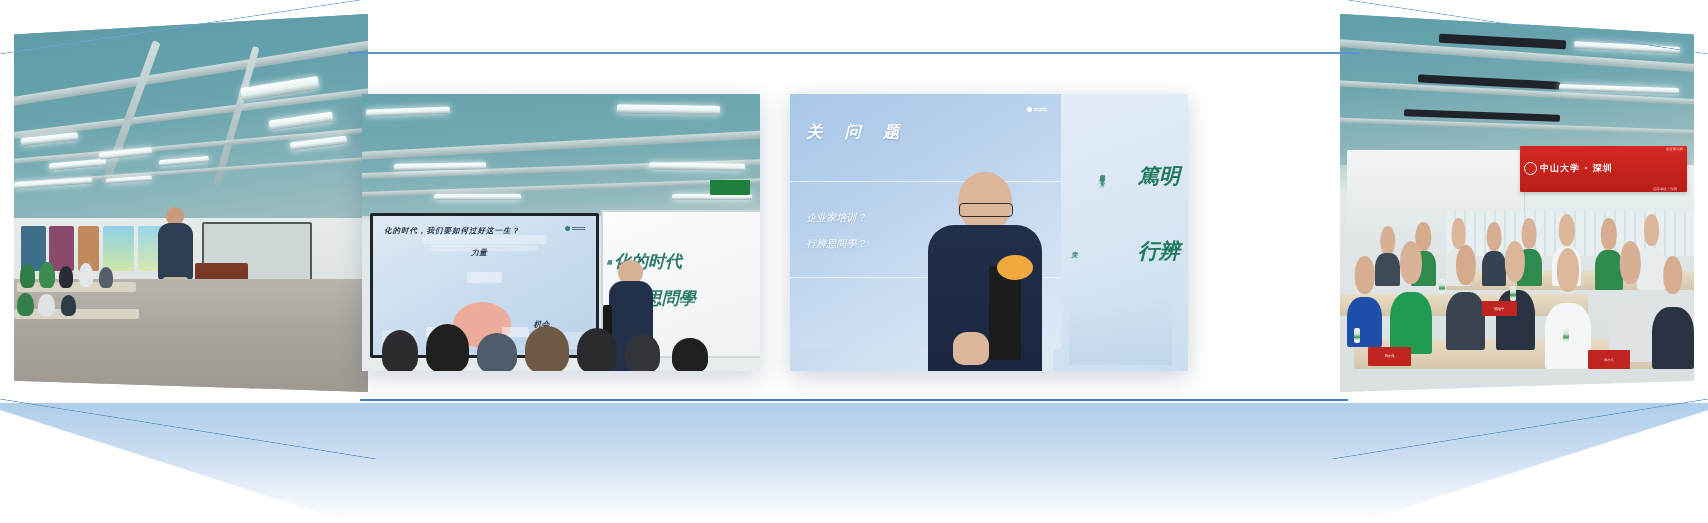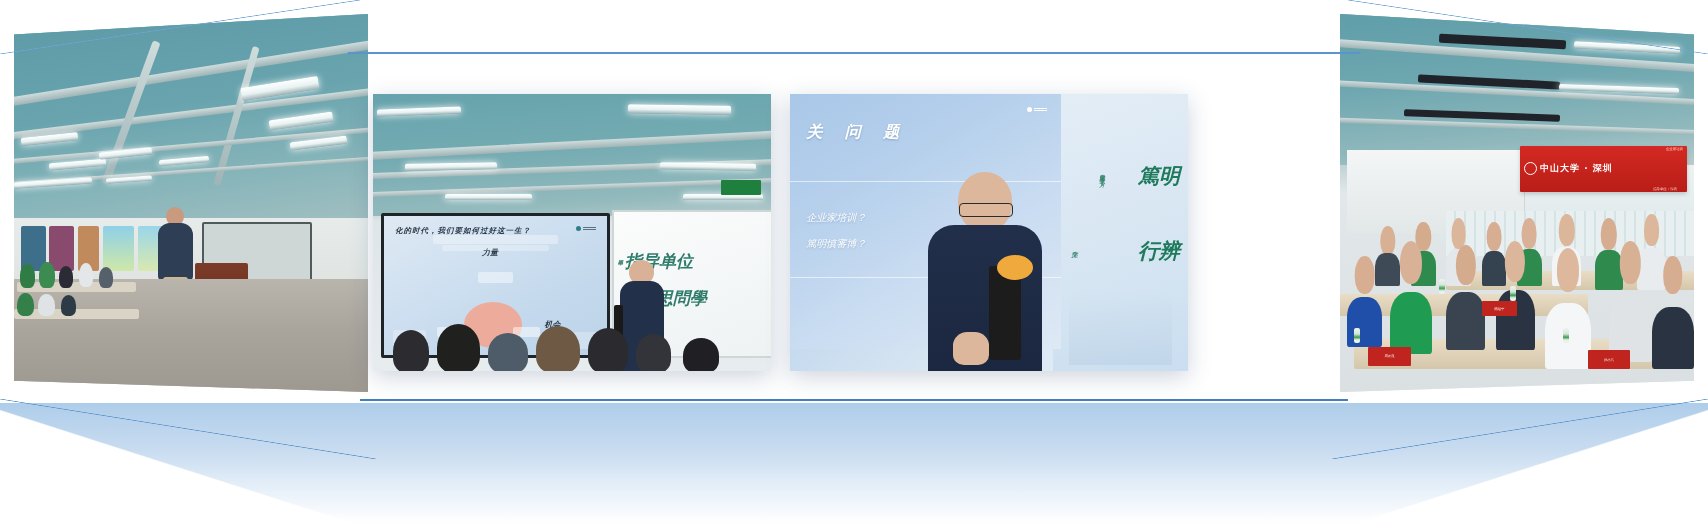--- a/index.html
+++ b/index.html
@@ -78,21 +78,21 @@
   #slide-1{
     left:14px;top:14px;width:354px;height:378px;
     clip-path:polygon(0% 5.4%, 100% 0%, 100% 100%, 0% 97%);
   }
   
   #slide-4{
     right:14px;top:14px;width:354px;height:378px;
     clip-path:polygon(0% 0%, 100% 5.4%, 100% 97%, 0% 100%);
   }
   #slide-2{
-    left:373px;top:94px;width:398px;height:277px;
+    left:362px;top:94px;width:398px;height:277px;
   }
   #slide-3{
     left:790px;top:94px;width:398px;height:277px;
   }
 
   .photo{position:absolute;inset:0;overflow:hidden;}
 
   
   .p1-bg{position:absolute;inset:0;background:linear-gradient(165deg,#5f9ca8 0%,#6fa9b2 30%,#8fb9bd 48%,#c9c9c4 58%,#b6b3ad 78%,#a9a6a0 100%);}
   .p1-ceiling{position:absolute;left:0;top:0;width:100%;height:58%;
@@ -285,21 +285,21 @@
         <div style="position:absolute;left:42%;top:40%;width:16%;height:8%;background:rgba(255,255,255,.45);border-radius:2px;"></div>
         <div class="p2-circle"></div>
         <div style="position:absolute;left:24%;top:80%;width:12%;height:7%;background:rgba(255,255,255,.5);border-radius:2px;"></div>
         <div style="position:absolute;left:58%;top:80%;width:12%;height:7%;background:rgba(255,255,255,.5);border-radius:2px;"></div>
         <div style="position:absolute;left:4%;top:82%;width:15%;height:13%;background:rgba(255,255,255,.28);border-radius:2px;"></div>
         <div style="position:absolute;left:74%;top:84%;width:22%;height:12%;background:rgba(255,255,255,.28);border-radius:2px;"></div>
       </div>
 
       <div class="p2-white">
         <div class="p2-callismall">中華民國</div>
-        <div class="p2-calli">指导单位</div>
+        <div class="p2-calli">化的时代</div>
         <div class="p2-calli" style="top:54%;left:5%;">行辨思問學</div>
       </div>
 
       <div class="p2-speaker">
         <div class="head"></div>
           <div class="body"></div>
       </div>
       <div style="position:absolute;left:60.5%;top:76%;width:2.2%;height:14%;background:#191919;border-radius:2px;"></div>
 
       <div class="p2-aud">
@@ -322,21 +322,21 @@
         <div class="p3-logo">
           <span class="logo-dot" style="background:#ffffff;"></span>
           <span class="logo-bars">
               <i style="background:#ffffff;"></i>
               <i style="background:#ffffff;"></i>
             </span>
         </div>
         <div class="p3-slide-title">关 问 题</div>
         <div class="p3-rule" style="top:34%;width:100%;"></div>
         <div class="p3-q1">企业家培训？</div>
-        <div class="p3-q2">篤明慎審博？</div>
+        <div class="p3-q2">行辨思問學？</div>
         <div class="p3-rule" style="top:72%;width:100%;"></div>
       </div>
 
       <div class="p3-callismall">中華民國十五年十一月</div>
       <div class="p3-seal">孫文</div>
       <div class="p3-calli">篤明</div>
       <div class="p3-calli" style="top:52%;">行辨</div>
       <div class="p3-sketch"></div>
 
       <div class="p3-person">

